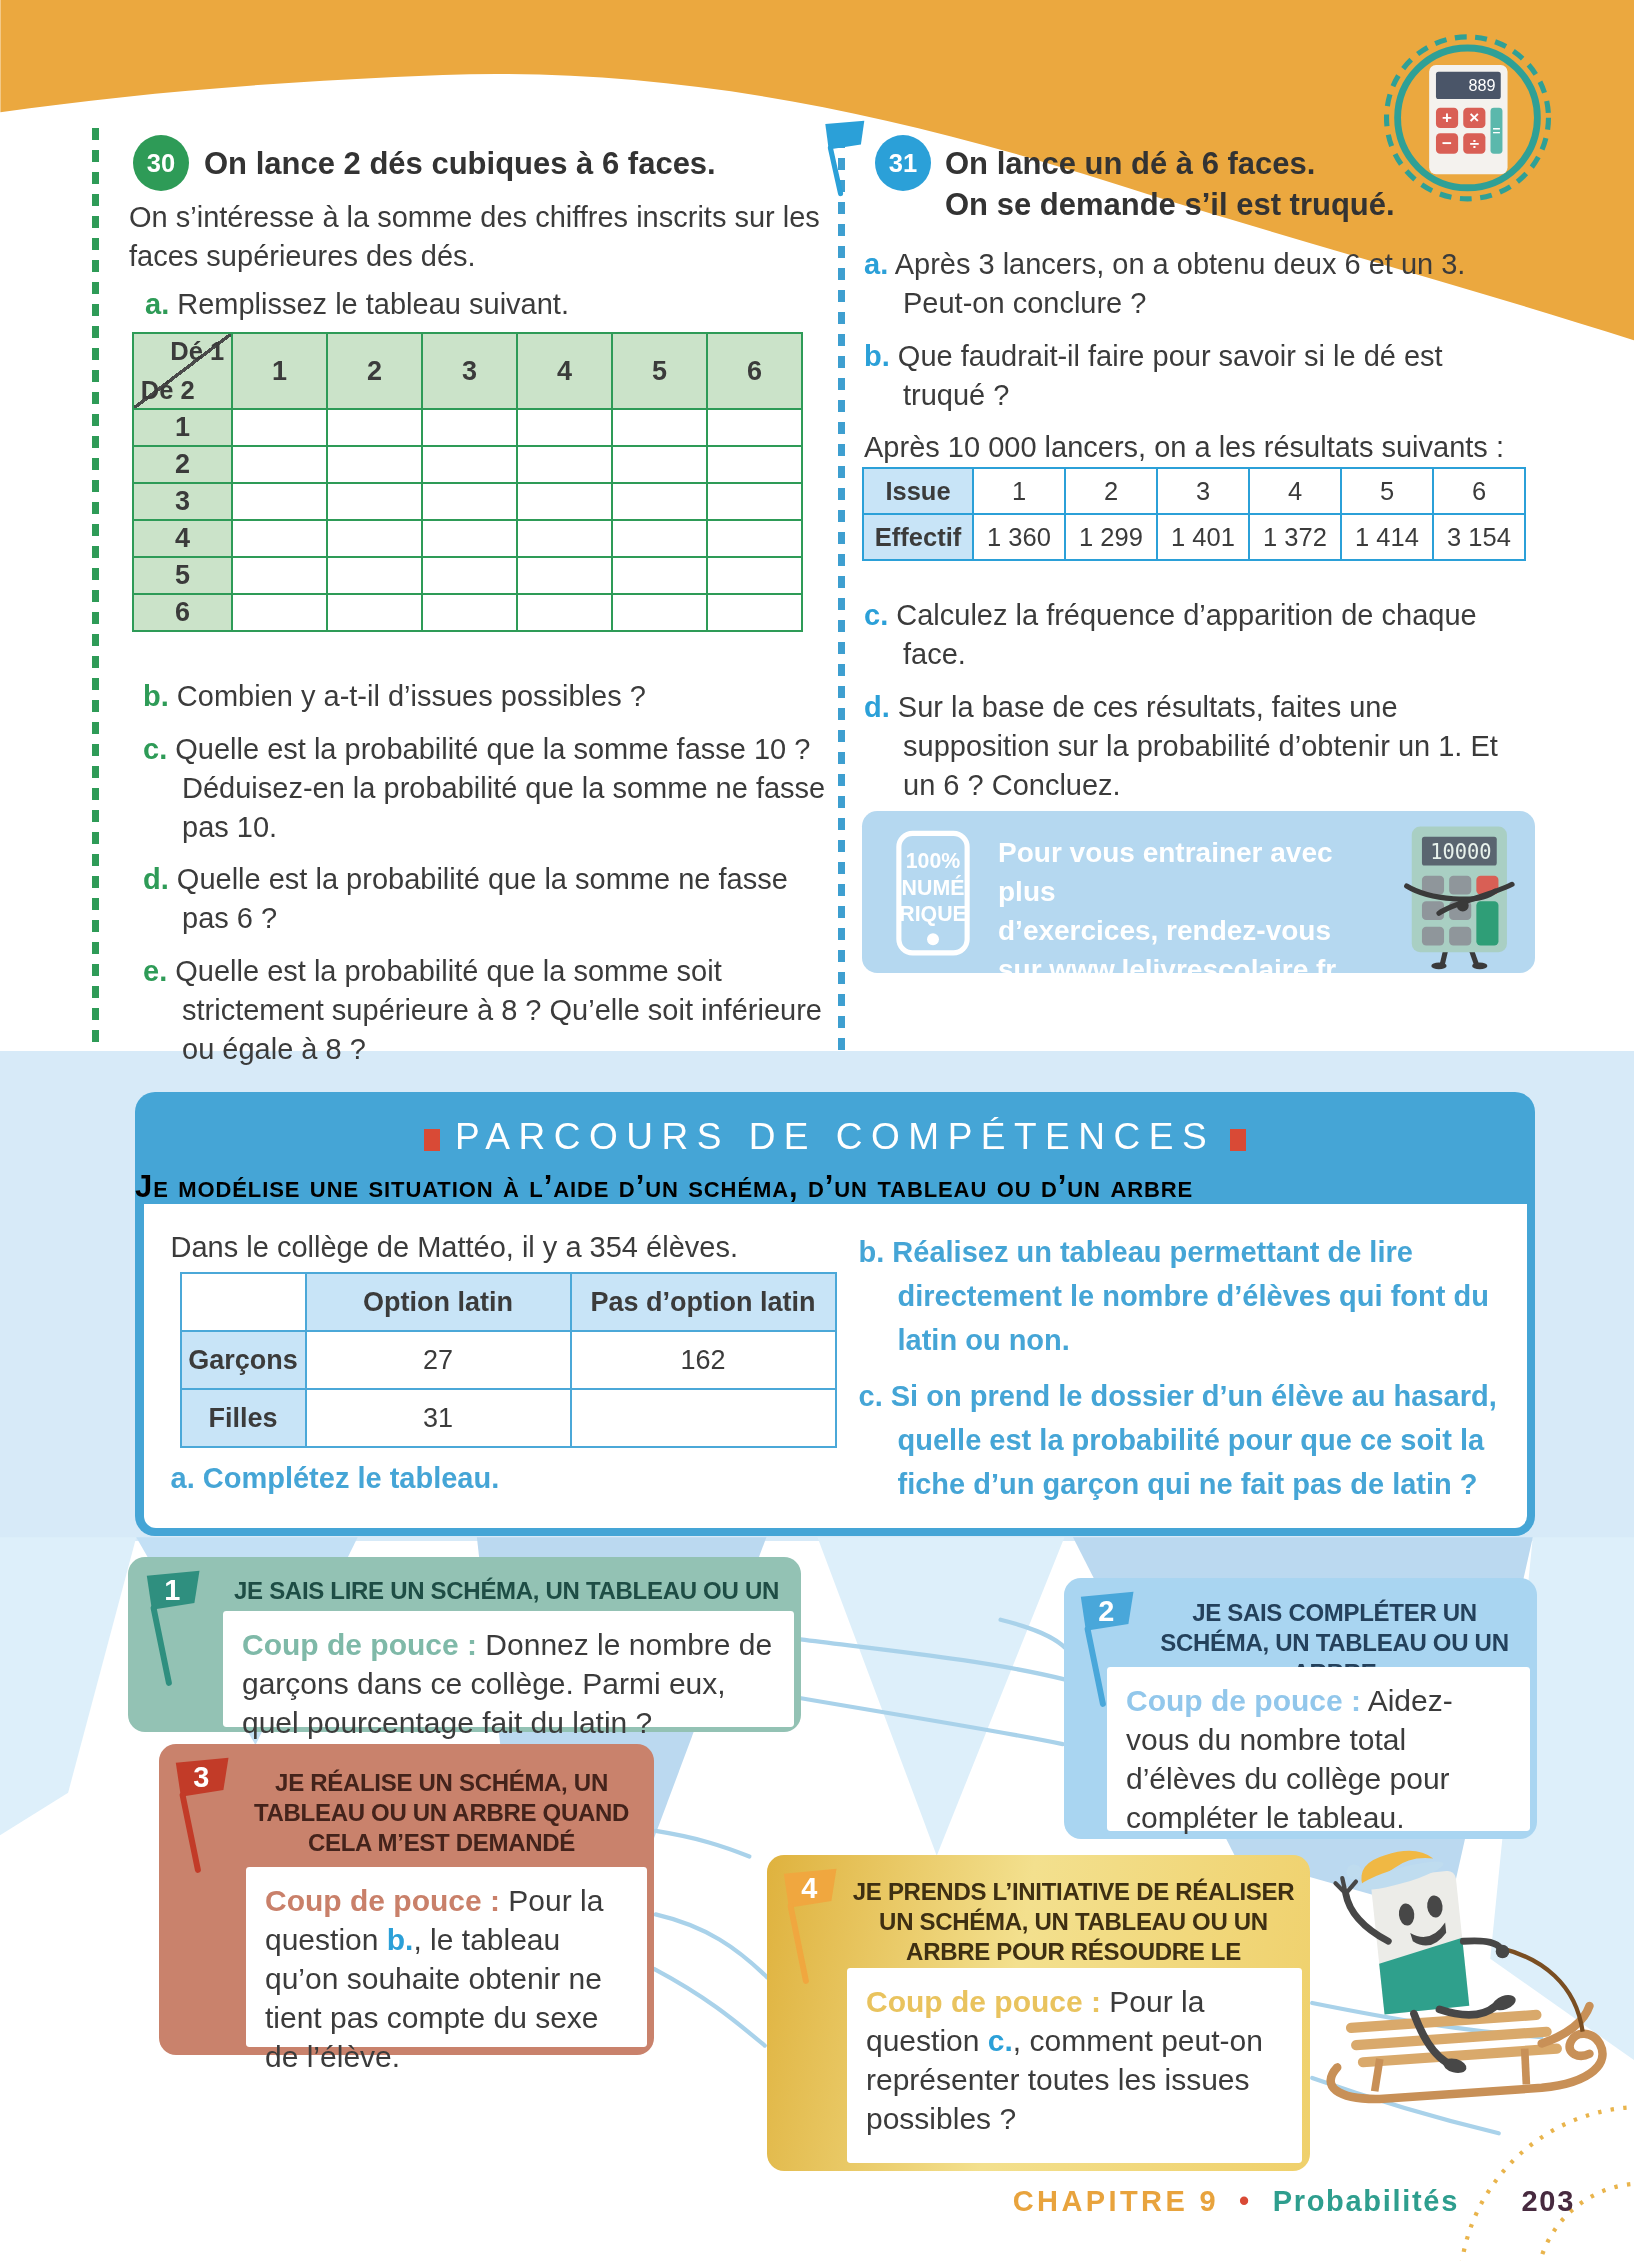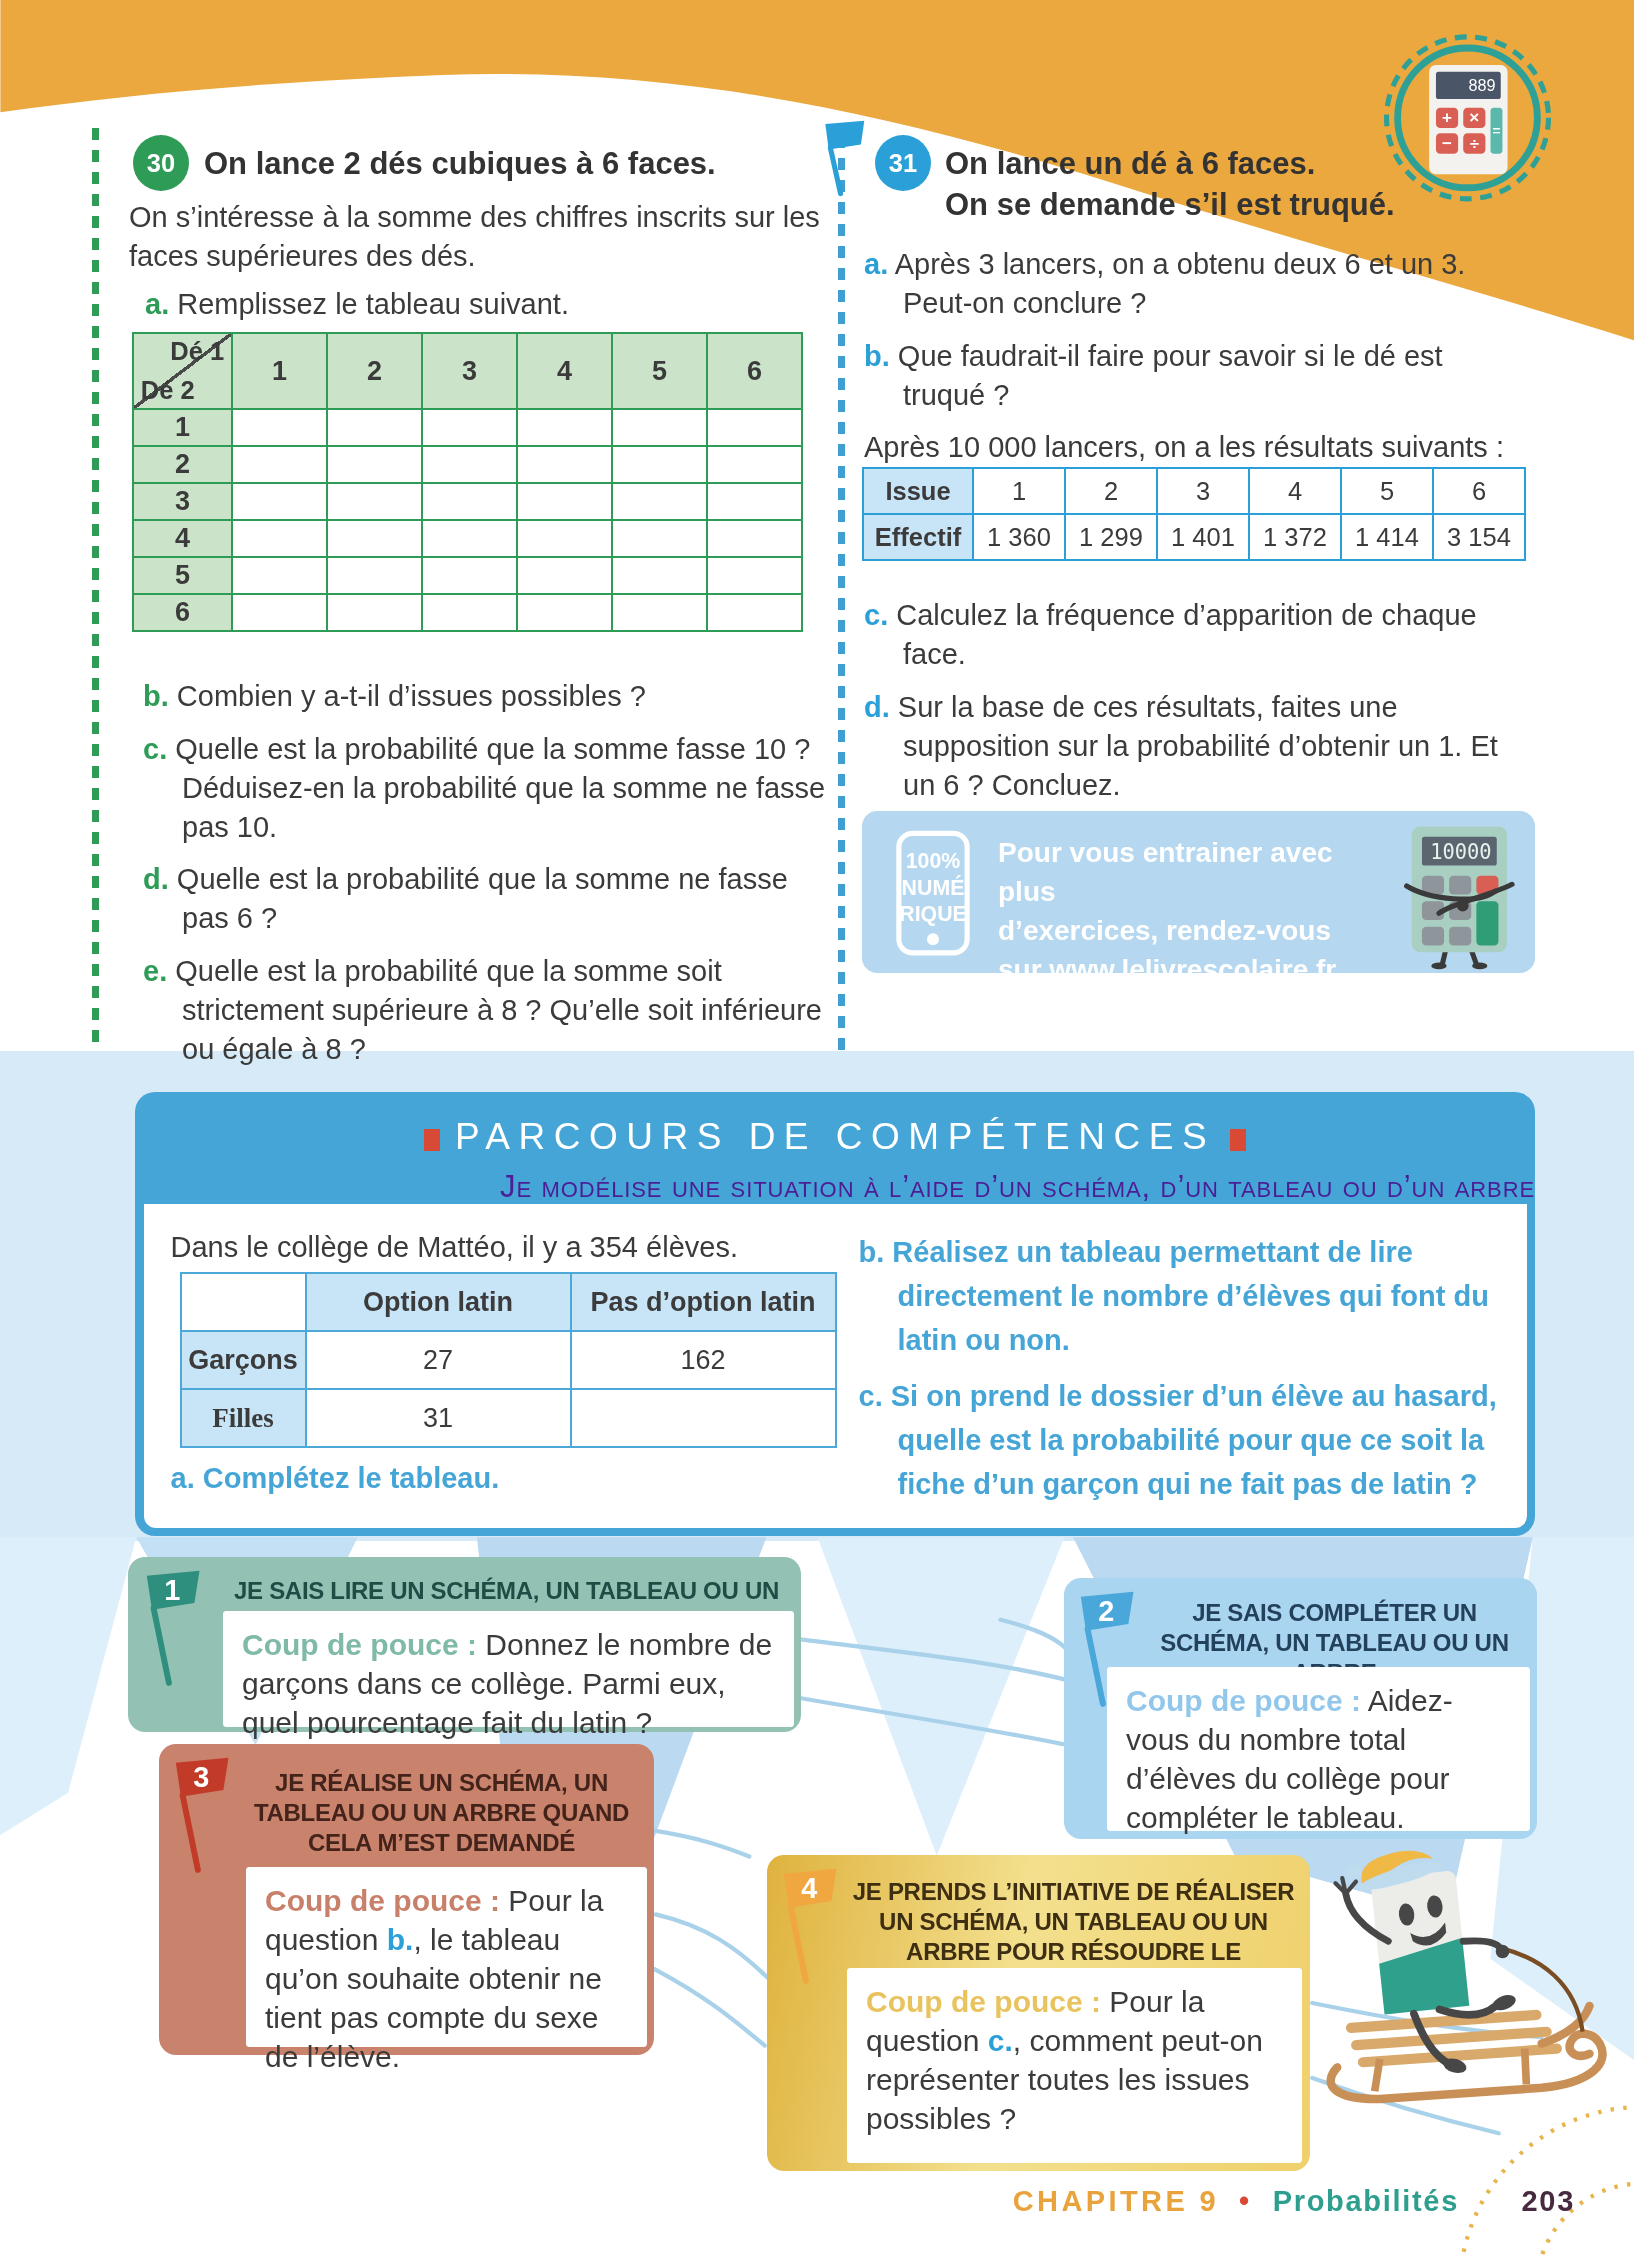--- a/index.html
+++ b/index.html
@@ -40,21 +40,21 @@
   .t31 td,.t31 th{border:2.6px solid #2BA0D8;}
   .t31 th{background:#C8E4F7;font-size:25.5px;font-weight:bold;width:106px;height:42px;}
   .t31 td{background:#fff;font-size:25.5px;text-align:center;width:88px;height:42px;}
   
   .numbox{background:#B5D8F0;border-radius:15.3px;}
   .numbox .line{font-size:28px;line-height:39px;font-weight:bold;color:#fff;}
   
   .panel{background:#45A5D6;border-radius:19px;}
   .panel .ptitle{font-size:37px;letter-spacing:8.5px;color:#fff;font-weight:normal;text-align:center;}
   .redsq{display:inline-block;width:15.3px;height:22px;background:#D94A36;vertical-align:-1.7px;margin:0 15.3px;}
-  .panel .psub{font-size:31px;color:#4c1d95;font-weight:normal;font-variant:small-caps;text-align:right;letter-spacing:0.9px;}
+  .panel .psub{font-size:31px;color:#000000;font-weight:bold;font-variant:small-caps;text-align:left;letter-spacing:0.9px;}
   .pbody{position:absolute;left:8.5px;right:8.5px;top:112px;bottom:8.5px;background:#fff;border-radius:0 0 12px 12px;}
   .tp{border:2.6px solid #4BA8D8;}
   .tp td,.tp th{border:2.6px solid #4BA8D8;font-size:27px;}
   .tp th{background:#C8E4F7;font-weight:bold;}
   .tp td{background:#fff;text-align:center;font-weight:normal;}
   .bluq{color:#45A5D6;font-weight:bold;}
   .bluq .lab{color:#45A5D6;}
   
   .hint{border-radius:17px;}
   .hint .hhead{font-weight:bold;font-size:24px;line-height:30px;text-align:center;letter-spacing:-0.3px;}
@@ -309,21 +309,21 @@
         <td style="border:none;background:transparent;width:121px;height:54px;"></td>
         <th style="width:261px;height:54px;">Option latin</th>
         <th style="width:261px;height:54px;">Pas d’option latin</th>
       </tr>
       <tr>
         <th style="height:54px;">Garçons</th>
         <td>27</td>
         <td>162</td>
       </tr>
       <tr>
-        <th style="height:54px;font-family:Liberation Serif, serif;">Filles</th>
+        <th style="height:54px;">Filles</th>
         <td>31</td>
         <td></td>
       </tr>
     </tbody>
       </table>
     <p class="abs q bluq" style="left:27px;top:255px;width:630px;"><span class="lab">a.</span> <span>Complétez le tableau.</span></p>
     <div class="abs" style="left:715px;top:25.5px;width:664px;">
       <p class="q bluq" style="line-height:44px;margin-bottom:12px;"><span class="lab">b.</span> <span>Réalisez un tableau permettant de lire directement le nombre d’élèves qui font du latin ou non.</span></p>
       <p class="q bluq" style="line-height:44px;"><span class="lab">c.</span> <span>Si on prend le dossier d’un élève au hasard, quelle est la probabilité pour que ce soit la fiche d’un garçon qui ne fait pas de latin ?</span></p>
     </div>

